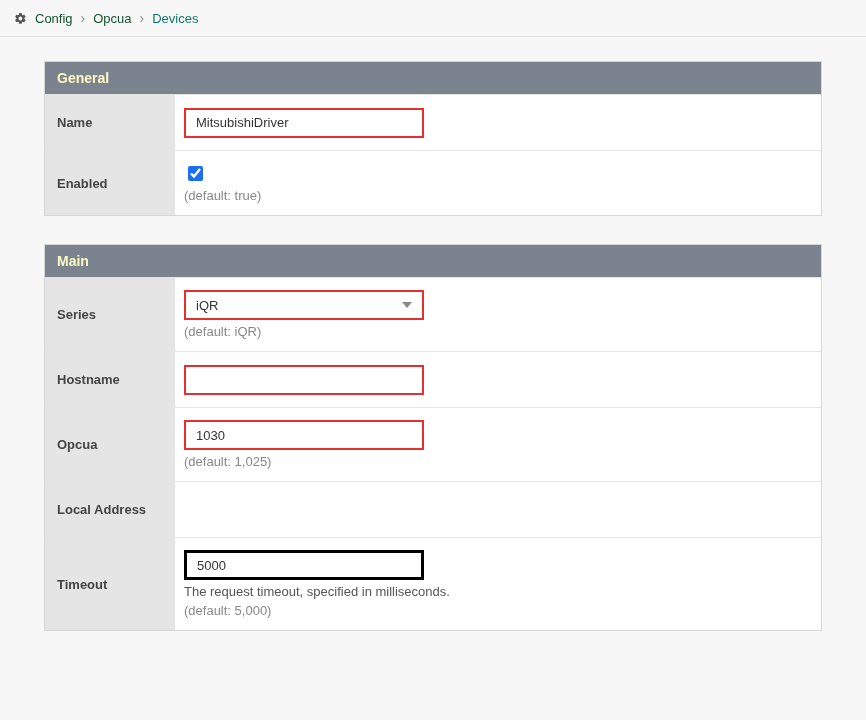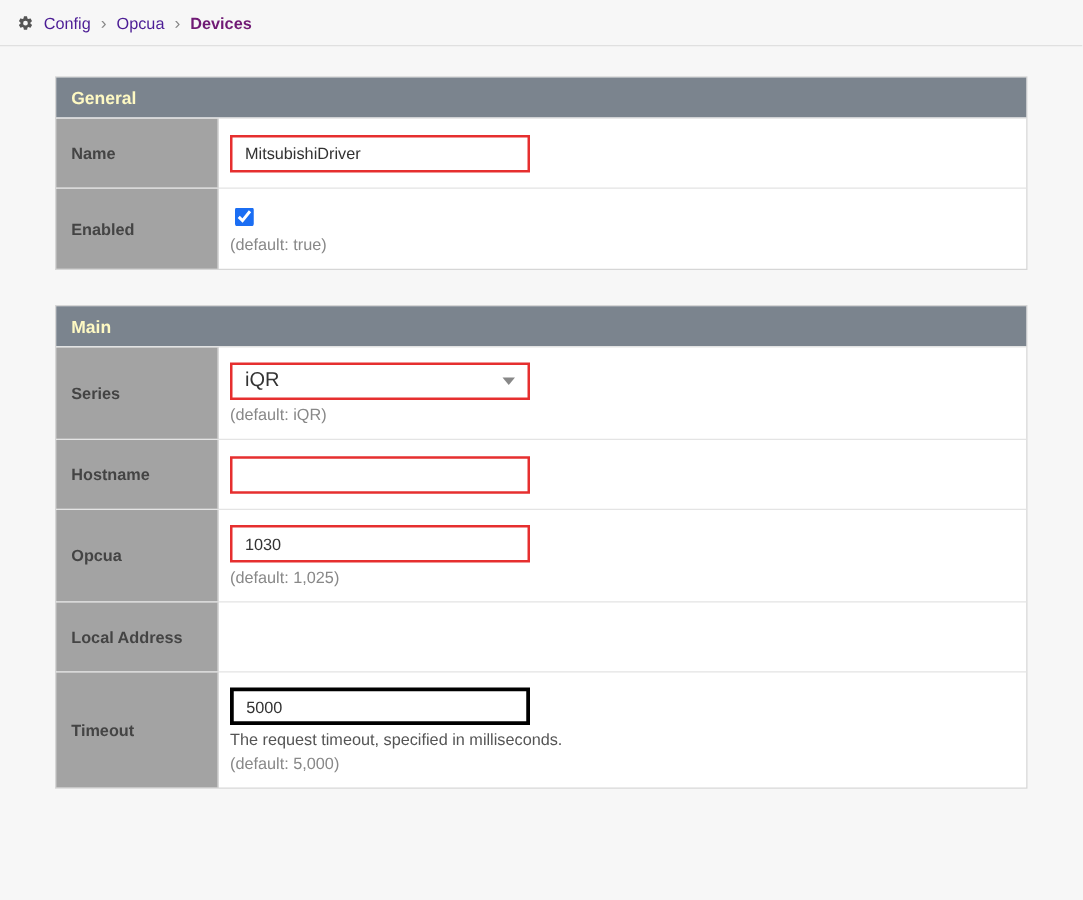--- a/index.html
+++ b/index.html
@@ -13,22 +13,22 @@
   .breadcrumb {
     display: flex;
     align-items: center;
     gap: 8px;
     padding: 10px 14px;
     border-bottom: 1px solid #e0e0e0;
     background: #f7f7f7;
     color: #555;
     font-size: 13px;
   }
-  .breadcrumb .crumb { color: #4c1d95; }
-  .breadcrumb .crumb.current { font-weight: 700; color: #701a75; }
+  .breadcrumb .crumb { color: #14532d; }
+  .breadcrumb .crumb.current { font-weight: 400; color: #0f766e; }
   .breadcrumb .sep { color: #888; font-size: 14px; }
   .gear {
     width: 13px; height: 13px; display: inline-block;
     color: #555;
   }
   .page {
     padding: 24px 44px;
   }
   .panel {
     border: 1px solid #d6d6d6;
@@ -44,21 +44,21 @@
   }
   .row {
     display: flex;
     border-top: 1px solid #e4e4e4;
     min-height: 56px;
   }
   .row:first-of-type { border-top: none; }
   .row-label {
     width: 130px;
     flex: 0 0 130px;
-    background: #a3a3a3;
+    background: #e5e5e5;
     display: flex;
     align-items: center;
     padding: 10px 12px;
     font-weight: 700;
     font-size: 13px;
     color: #444;
     border-right: 1px solid #e4e4e4;
   }
   .row-field {
     flex: 1;
@@ -85,21 +85,21 @@
     width: 240px;
     height: 30px;
     border: 2px solid #e62f2f;
     display: flex;
     align-items: center;
     justify-content: space-between;
     padding: 0 10px;
     background: #fff;
     cursor: pointer;
   }
-  .select-wrap span { font-size: 16px; }
+  .select-wrap span { font-size: 13px; }
   .chev-down {
     width: 0; height: 0;
     border-left: 5px solid transparent;
     border-right: 5px solid transparent;
     border-top: 6px solid #888;
   }
   .hint, .desc {
     font-size: 13px;
     color: #888;
   }

